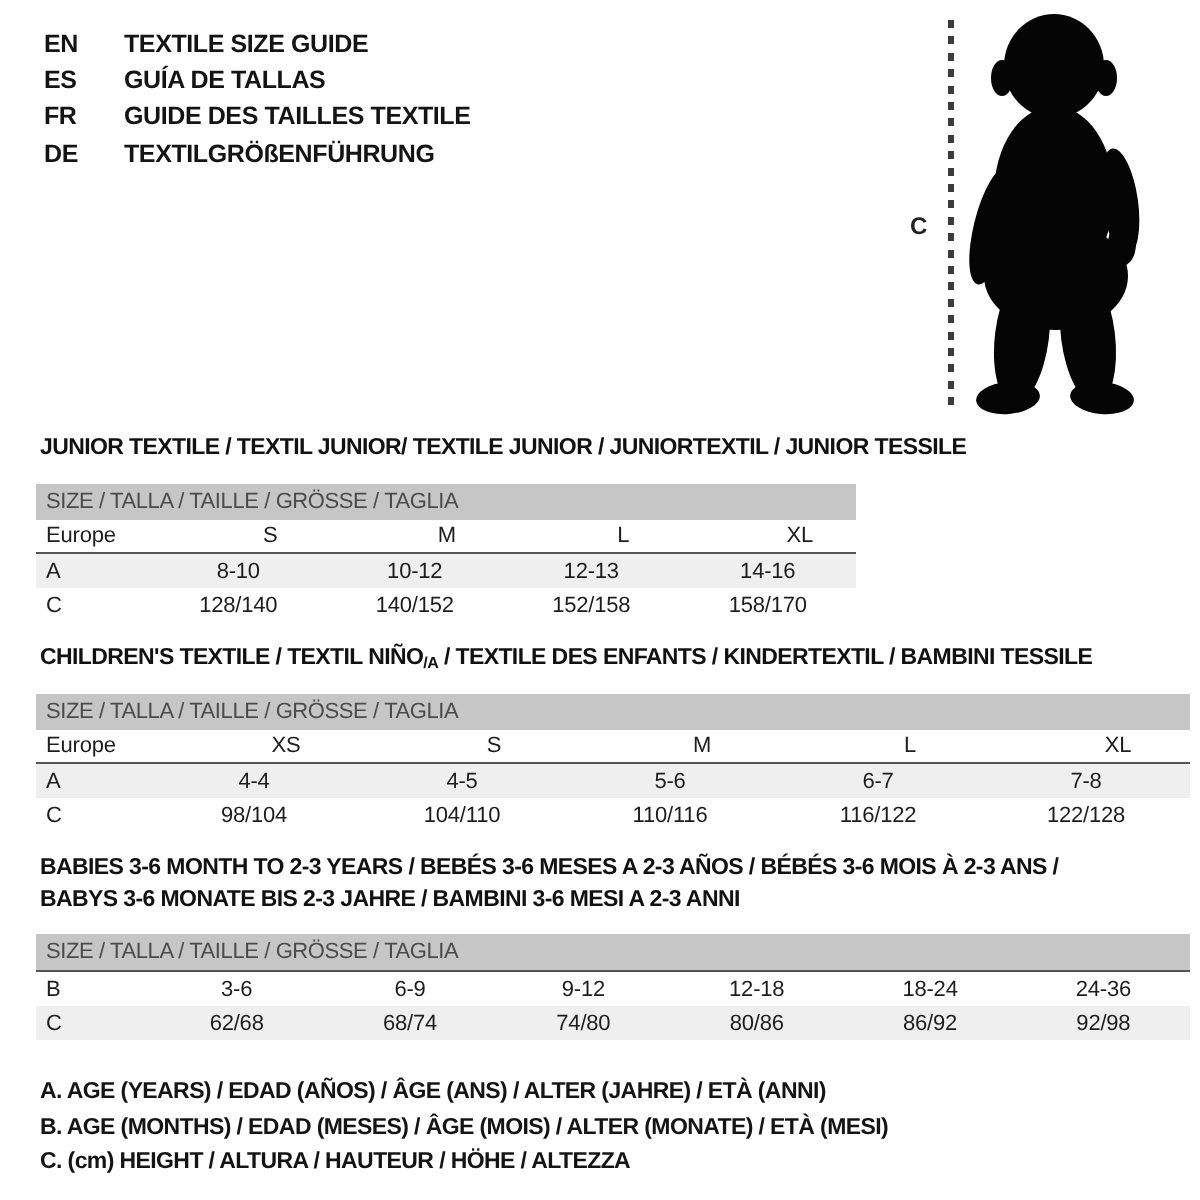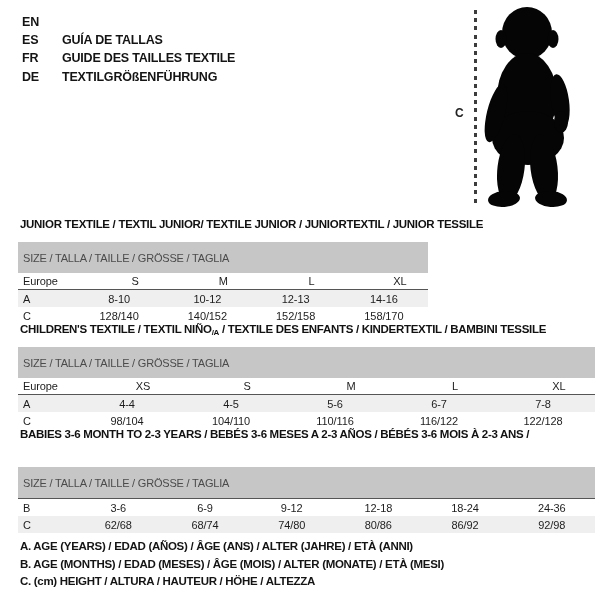--- a/index.html
+++ b/index.html
@@ -16,40 +16,41 @@
   .fig-line{position:absolute;left:474px;top:10px;width:3px;height:197px;
     background:repeating-linear-gradient(to bottom,#3c3c3c 0 4px,transparent 4px 8.2px);}
   .fig-label{position:absolute;left:455px;top:106px;font-weight:bold;font-size:12px;color:#222;}
   .fig-svg{position:absolute;left:482px;top:5px;}
   
   .sec-title{position:absolute;left:20px;font-weight:bold;font-size:11.5px;
              letter-spacing:-0.3px;color:#111;line-height:16px;white-space:nowrap;}
   .sub{font-size:8px;vertical-align:-2px;}
   
   .stable{position:absolute;left:18px;font-size:11px;letter-spacing:-0.1px;}
-  .bar{height:31px;background:#c6c6c6;color:#4b4b4b;display:flex;align-items:center;
+  .bar{height:18px;background:#c6c6c6;color:#4b4b4b;display:flex;align-items:center;
        padding-left:5px;letter-spacing:-0.2px;}
   .bar.rule{border-bottom:1px solid #555;}
   .trow{display:flex;align-items:center;height:17px;}
   .trow.rule{border-bottom:1px solid #555;height:16px;gap:32px;}
   .striped{background:#efefef;}
   .lbl{width:52px;padding-left:5px;}
   .val{flex:1;text-align:center;}
   
   .notes{position:absolute;left:20px;top:538px;font-weight:bold;font-size:11.5px;
          letter-spacing:-0.3px;line-height:17.5px;color:#141414;white-space:nowrap;}
 </style>
 </head>
 <body>
 
 <div class="canvas">
 
   <div class="langs">
     <div class="lang-row">
       <span class="lang-code">EN</span>
+      <span>TEXTILE SIZE GUIDE</span>
     </div>
     <div class="lang-row">
       <span class="lang-code">ES</span>
       <span>GUÍA DE TALLAS</span>
     </div>
     <div class="lang-row">
       <span class="lang-code">FR</span>
       <span>GUIDE DES TAILLES TEXTILE</span>
     </div>
     <div class="lang-row">
@@ -127,20 +128,21 @@
       <span class="val">98/104</span>
       <span class="val">104/110</span>
       <span class="val">110/116</span>
       <span class="val">116/122</span>
       <span class="val">122/128</span>
     </div>
   </div>
 
   <div class="sec-title" style="top:426px;">
     <div>BABIES 3-6 MONTH TO 2-3 YEARS / BEBÉS 3-6 MESES A 2-3 AÑOS / BÉBÉS 3-6 MOIS À 2-3 ANS /</div>
+    <div>BABYS 3-6 MONATE BIS 2-3 JAHRE / BAMBINI 3-6 MESI A 2-3 ANNI</div>
   </div>
   <div class="stable" style="top:467px;width:577px;">
     <div class="bar rule">SIZE / TALLA / TAILLE / GRÖSSE / TAGLIA</div>
     <div class="trow">
       <span class="lbl">B</span>
       <span class="val">3-6</span>
       <span class="val">6-9</span>
       <span class="val">9-12</span>
       <span class="val">12-18</span>
       <span class="val">18-24</span>

